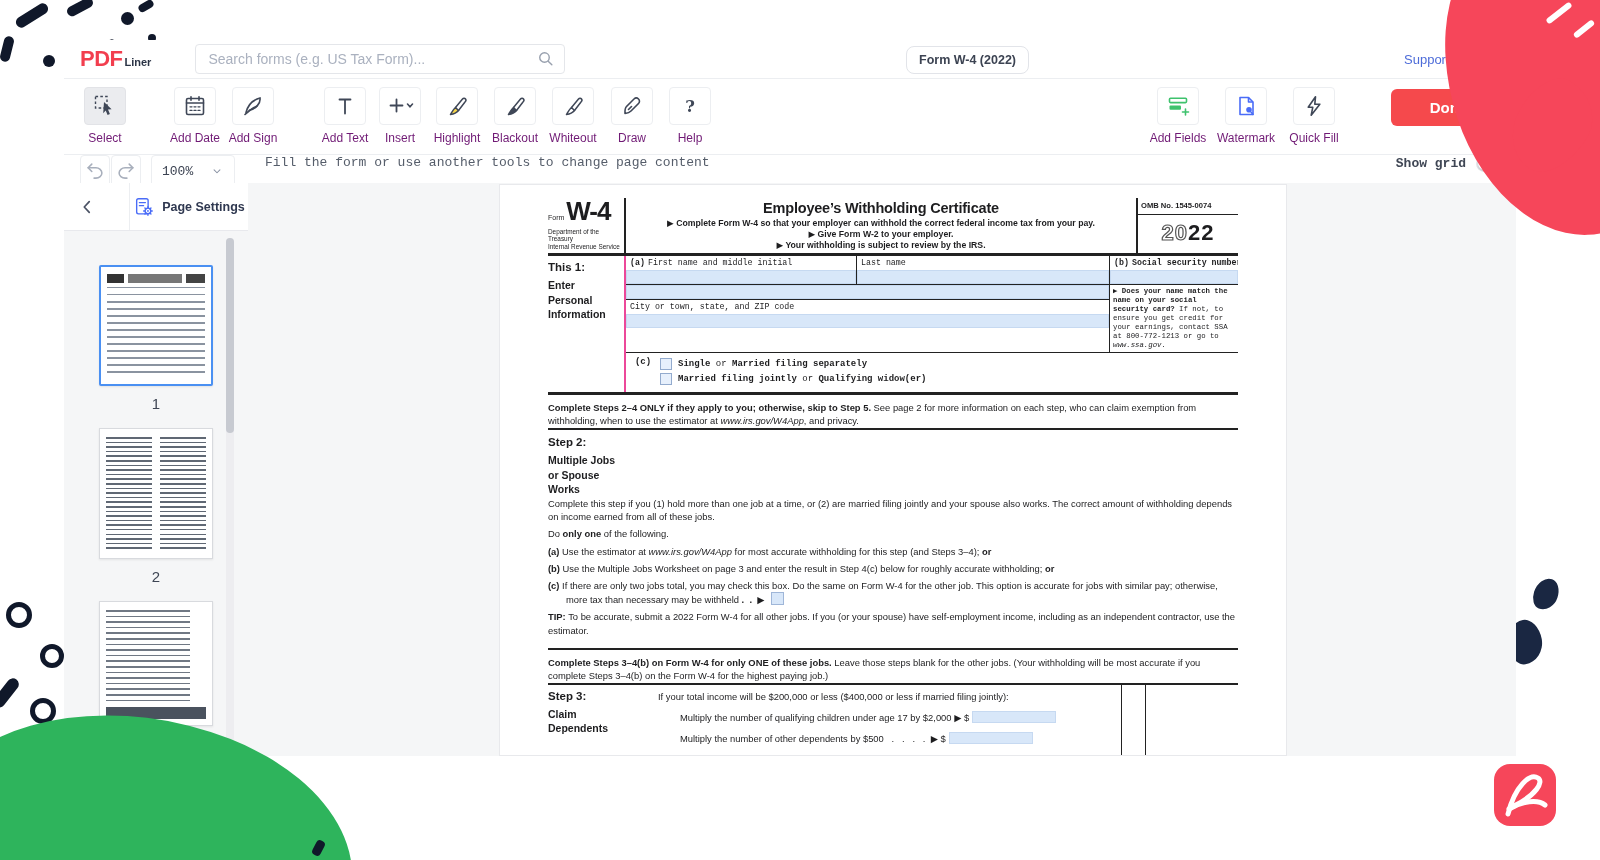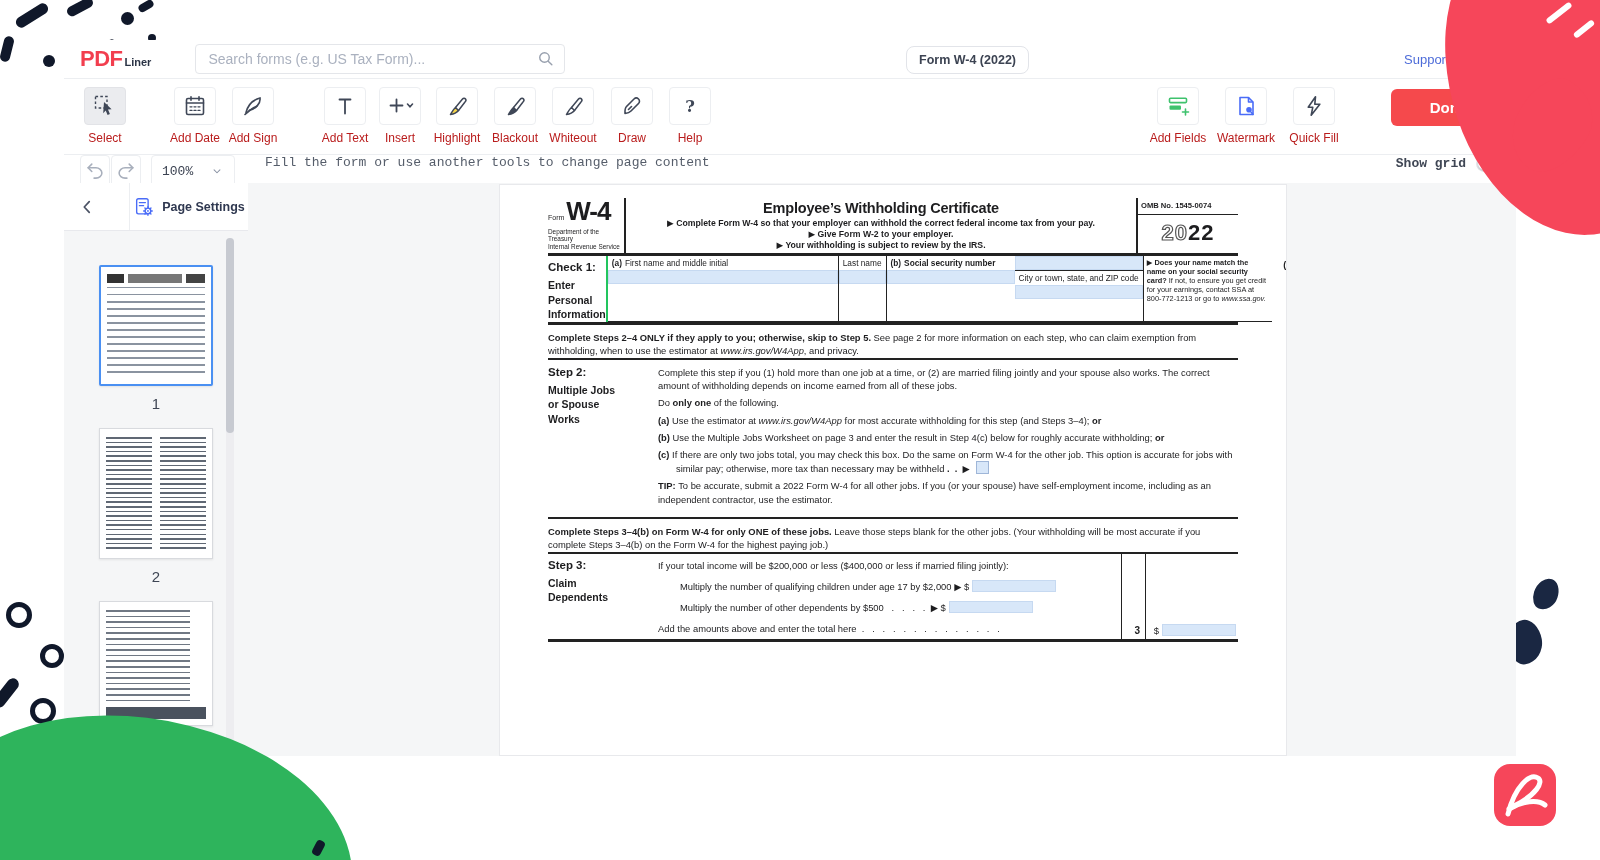--- a/index.html
+++ b/index.html
@@ -32,21 +32,21 @@
   .badge{position:absolute;left:842px;top:6px;height:26px;line-height:26px;padding:0 12px;border:1px solid #e2e4e9;
          border-radius:8px;font-size:12.5px;font-weight:700;color:#3c4352;background:#fff;}
   .header-links{position:absolute;right:10px;top:0;height:38px;display:flex;align-items:center;gap:21px;}
   .header-links a{font-size:13px;color:#4d6cd9;text-decoration:none;cursor:pointer;}
   
   .toolbar{position:relative;height:67px;border-bottom:1px solid #eceef1;display:flex;padding:8px 0 0 21px;box-sizing:content-box;}
   .tool{display:flex;flex-direction:column;align-items:center;width:40px;cursor:pointer;}
   .tool-ico{width:40px;height:36px;border:1px solid #eceef1;border-radius:4px;background:#fff;
             display:flex;align-items:center;justify-content:center;}
   .tool-ico.active{background:#ebecef;border-color:#e2e3e7;}
-  .tool-lbl{margin-top:6px;font-size:12px;color:#b91c1c;white-space:nowrap;}
+  .tool-lbl{margin-top:6px;font-size:12px;color:#701a75;white-space:nowrap;}
   .g-sel{margin-right:50px;} .g-date{margin-right:18px;} .g-sign{margin-right:52px;}
   .g-text{margin-right:15px;} .g-ins{margin-right:17px;} .g-hi{margin-right:18px;}
   .g-bo{margin-right:18px;} .g-wo{margin-right:19px;} .g-dr{margin-right:18px;}
   .tb-right{position:absolute;right:10px;top:8px;display:flex;align-items:flex-start;}
   .tb-right .tool{margin-right:28px;}
   .done-btn{margin-left:29px;margin-top:2px;width:115px;height:37px;background:#f5494c;border:none;border-radius:6px;
             color:#fff;font-size:15px;font-weight:700;font-family:inherit;cursor:pointer;}
   
   .subbar{position:relative;height:36px;border-bottom:1px solid #eceef1;display:flex;align-items:flex-start;padding:0 10px 0 16px;font-family:Liberation Mono, monospace;}
   .ur-btn{width:28px;height:30px;border:1px solid #eceef1;border-radius:4px;background:#fff;display:flex;
@@ -104,41 +104,41 @@
   .wh-title{font-size:14.5px;font-weight:700;margin:1px 0 2px;letter-spacing:-.2px;}
   .wh-bul{font-size:8.7px;font-weight:700;line-height:10.8px;}
   .wh-right{width:100px;}
   .wh-omb{font-size:7.6px;font-weight:700;padding:3px 3px 4px;border-bottom:1.5px solid #222;}
   .wh-year{font-size:22px;font-weight:800;padding-top:5px;text-align:center;letter-spacing:1px;}
   .wh-year .out{color:#fff;-webkit-text-stroke:1.2px #555;font-weight:700;}
   .w4-s1{display:flex;border-bottom:3px solid #222;}
   .s1-lab{width:76px;padding-top:5px;}
   .s1-step{font-size:11.5px;font-weight:700;margin-bottom:5px;}
   .s1-sub{font-size:10.5px;font-weight:700;line-height:14.5px;}
-  .s1-tab{flex:1;border-left:2px solid #22c55e;display:flex;flex-direction:row;}
+  .s1-tab{flex:1;border-left:2px solid #ec4899;display:flex;flex-direction:column;font-family:Liberation Mono, monospace;}
   .s1-r1{display:flex;border-bottom:1px solid #222;}
   .cell{position:relative;}
   .lb{font-size:8.3px;line-height:12px;padding:1px 4px 1px;white-space:nowrap;overflow:hidden;}
   .fld{display:block;height:14px;background:#d8e7f9;box-shadow:inset 0 0 0 1px #c6d9f1;}
   .c-first{width:230px;border-right:1px solid #222;}
   .c-last{flex:1;border-right:1px solid #222;}
   .c-ssn{width:128px;}
   .s1-r23{display:flex;border-bottom:1px solid #222;}
   .s1-addr{flex:1;border-right:1px solid #222;}
   .addr-row{border-bottom:1px solid #222;}
   .s1-ssa{width:128px;font-size:7.35px;line-height:9px;padding:2px 3px;box-sizing:border-box;}
   .s1-c{display:flex;padding:3px 0 4px;}
   .c-tag{width:34px;text-align:center;font-weight:700;font-size:9px;padding-top:1px;}
   .c-opts{flex:1;}
   .copt{display:flex;align-items:center;margin:2px 0 3px;}
   .cbx{width:10px;height:10px;background:#e7f0fc;border:1px solid #93abce;margin-right:6px;flex:none;cursor:pointer;}
   .copt-txt{font-size:9px;white-space:nowrap;}
   .copt-txt.sm{font-size:8.6px;}
   .w4-para{font-size:9.4px;line-height:13px;padding:6px 0 1px;border-bottom:2px solid #222;}
-  .w4-s2{display:flex;border-bottom:2px solid #222;padding:6px 0 7px;}
+  .w4-s2{display:flex;border-bottom:2px solid #222;padding:6px 0 7px;flex-direction:column;}
   .s2-lab{width:110px;}
   .s2-body{flex:1;font-size:9.4px;line-height:13.2px;}
   .s2-p{margin-bottom:4px;}
   .hang{padding-left:18px;text-indent:-18px;}
   .cbx2{display:inline-block;width:11px;height:11px;background:#d8e7f9;border:1px solid #9fb6d8;
         vertical-align:-2px;margin-left:4px;cursor:pointer;}
   .w4-s3{display:flex;border-bottom:3px solid #222;position:relative;padding:5px 0 4px;}
   .s3-lab{width:110px;}
   .s3-body{flex:1;font-size:9.4px;line-height:13px;padding-right:124px;}
   .s3-line{margin-top:8px;}
@@ -435,21 +435,21 @@
               <div class="wh-bul">▶ Your withholding is subject to review by the IRS.</div>
             </div>
             <div class="wh-right">
               <div class="wh-omb">OMB No. 1545-0074</div>
               <div class="wh-year"><span class="out">20</span><span>22</span></div>
             </div>
           </div>
 
           <div class="w4-s1">
             <div class="s1-lab">
-              <div class="s1-step">Check 1:</div>
+              <div class="s1-step">This 1:</div>
               <div class="s1-sub">Enter</div>
               <div class="s1-sub">Personal</div>
               <div class="s1-sub">Information</div>
             </div>
             <div class="s1-tab">
               <div class="s1-r1">
                 <div class="cell c-first">
                   <div class="lb"><span class="b">(a)</span><span class="ml">First name and middle initial</span></div>
                   <div class="fld"></div>
                 </div>

